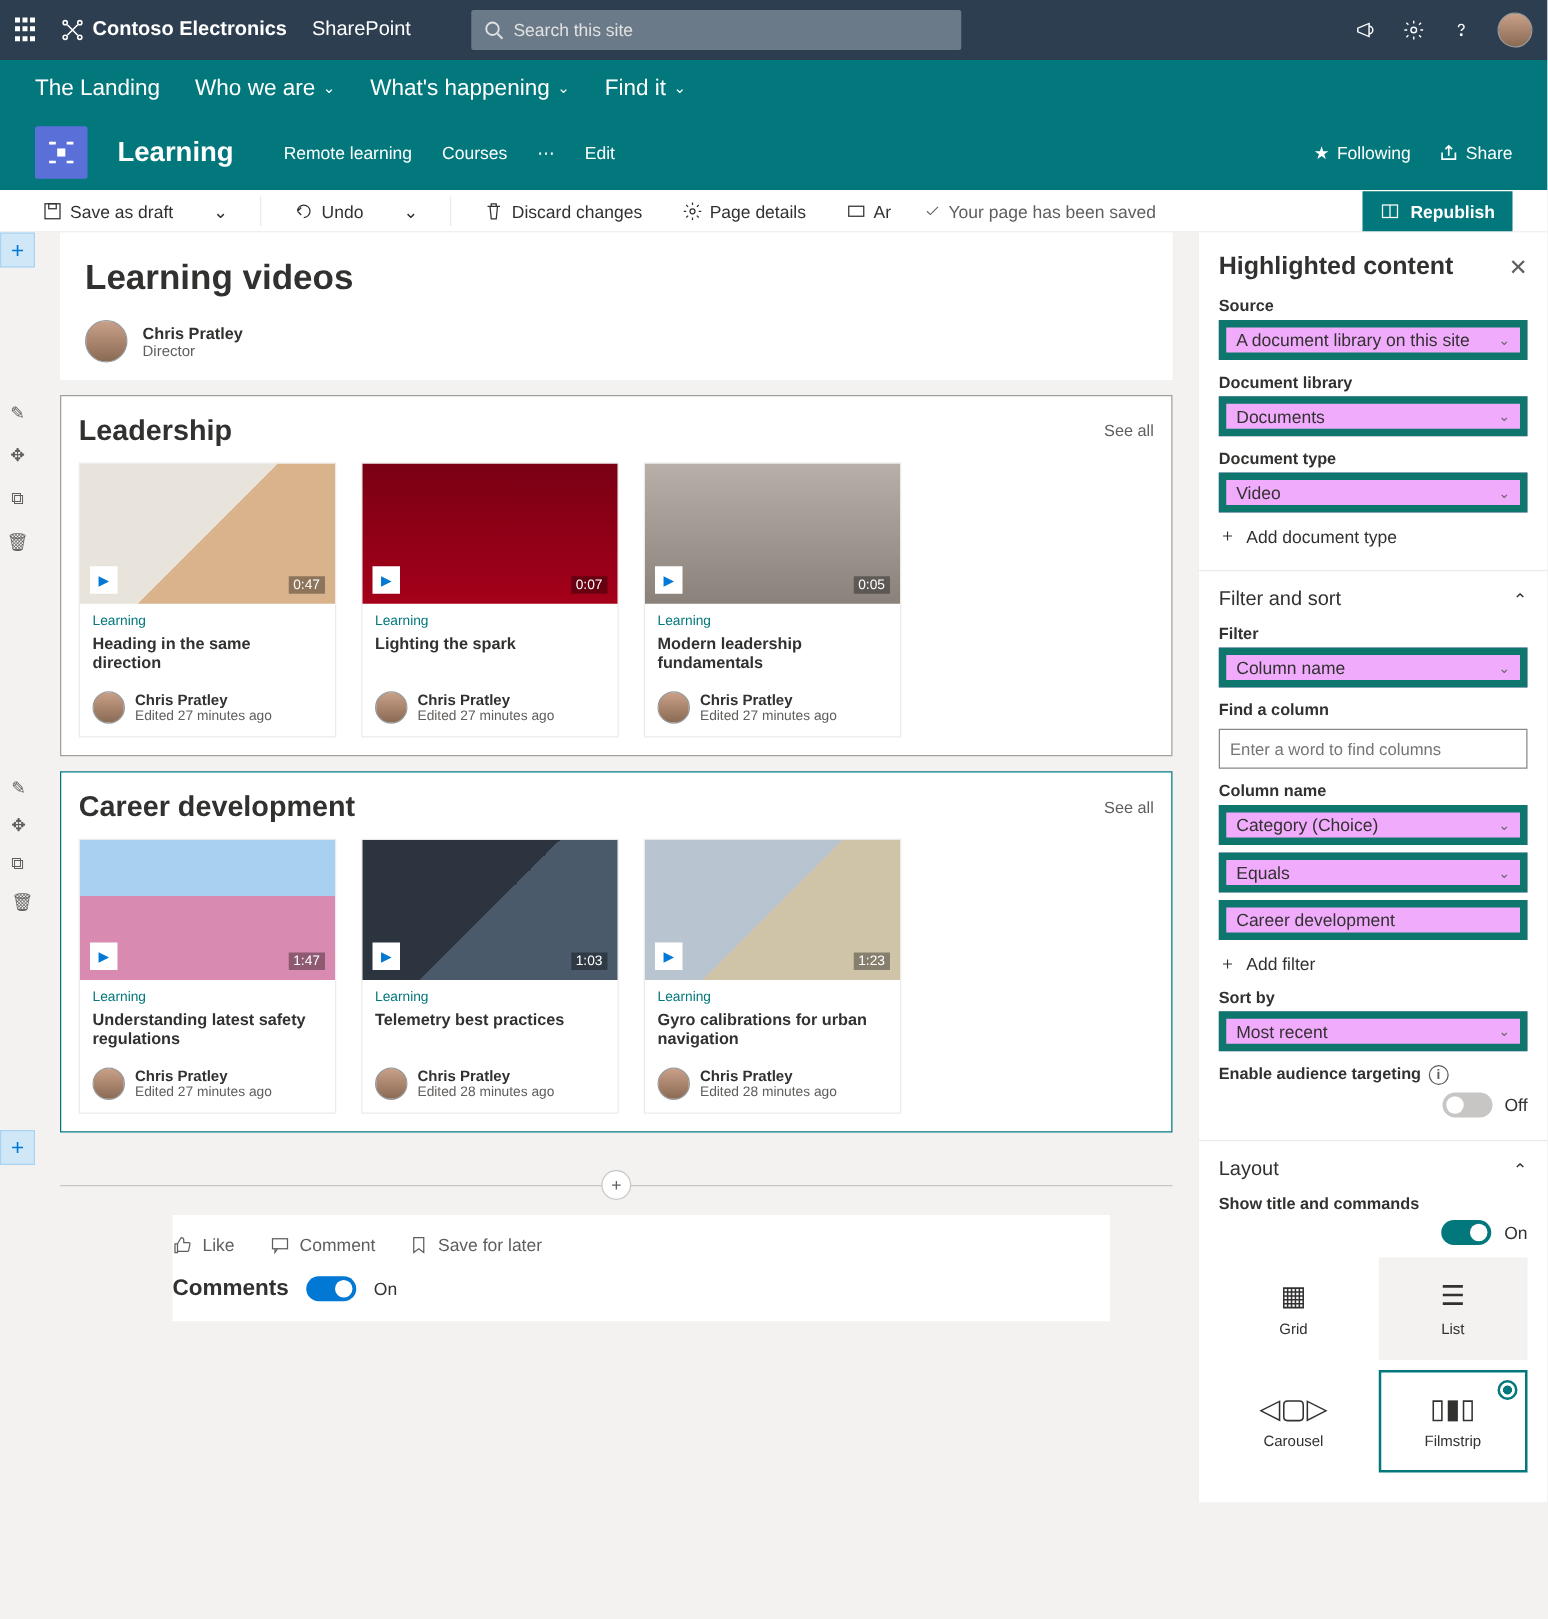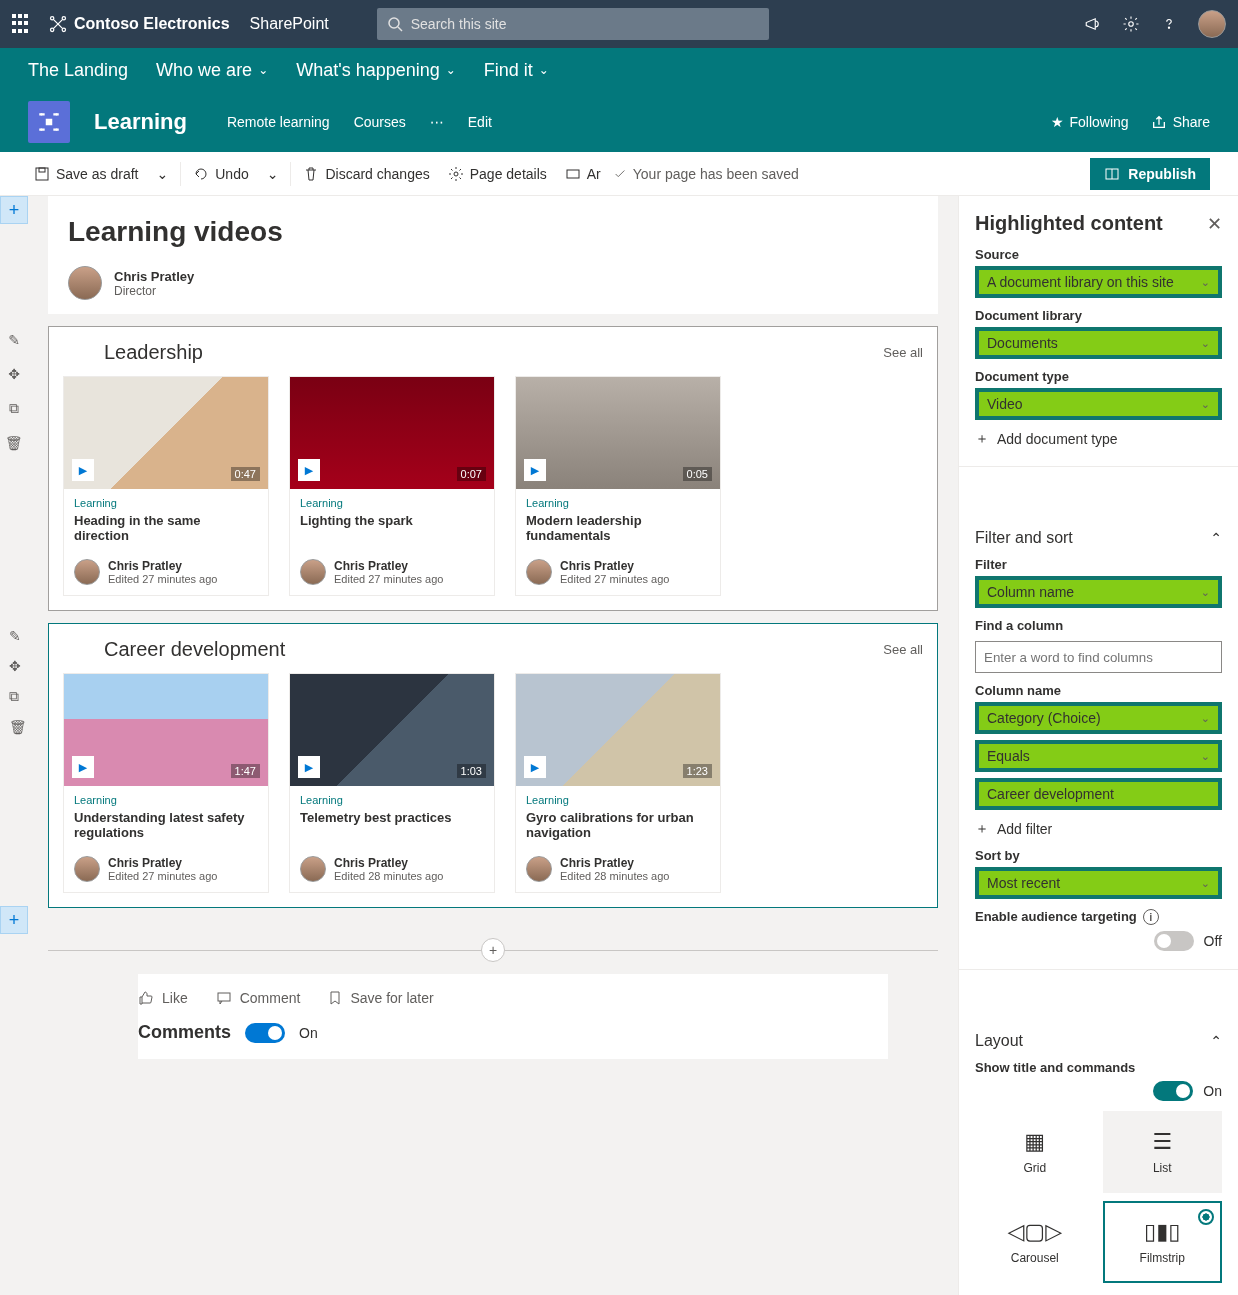--- a/index.html
+++ b/index.html
@@ -18,21 +18,21 @@
 .nav2 { background: #03787c; color: #fff; height: 44px; display: flex; align-items: center; padding: 0 28px; gap: 28px; font-size: 18px; }
 .nav2 .item { display: flex; align-items: center; gap: 6px; cursor: pointer; }
 .chev::after { content: "⌄"; font-size: 12px; }
 .hubbar { background: #03787c; color: #fff; height: 60px; display: flex; align-items: center; padding: 0 28px; gap: 24px; }
 .hub-icon { width: 42px; height: 42px; background: #5b6fd8; display: flex; align-items: center; justify-content: center; border-radius: 2px; }
 .hub-title { font-size: 22px; font-weight: 600; }
 .hub-links { display: flex; gap: 24px; margin-left: 16px; }
 .hub-links span { cursor: pointer; }
 .hub-actions { margin-left: auto; display: flex; gap: 22px; align-items: center; }
 .hub-actions span { display: flex; align-items: center; gap: 6px; cursor: pointer; }
-.cmdbar { background: #fff; height: 44px; border-bottom: 1px solid #edebe9; display: flex; align-items: center; padding: 0 28px; gap: 6px; font-size: 14px; }
+.cmdbar { background: #fff; height: 34px; border-bottom: 1px solid #edebe9; display: flex; align-items: center; padding: 0 28px; gap: 20px; font-size: 14px; }
 .cmd { display: flex; align-items: center; gap: 6px; cursor: pointer; padding: 4px 6px;}
 .cmd svg { flex-shrink:0; }
 .vsep { width: 1px; height: 24px; background: #edebe9; }
 .saved { display:flex; align-items:center; gap:6px; }
 .republish { margin-left: auto; background: #03787c; color: #fff; padding: 8px 14px; font-weight: 600; display: flex; align-items: center; gap: 8px; cursor: pointer; }
 .main-area { display: flex; }
 .left-rail { width: 28px; padding-top: 100px; display: flex; flex-direction: column; align-items: center; gap: 18px; color: #605e5c; }
 .left-rail div { cursor: pointer; }
 .add-btn-rail { width:28px; height:28px; background:#d0e7f8; color:#0078d4; display:flex; align-items:center; justify-content:center; font-size:18px; border:1px solid #a9d3f2;}
 .canvas { flex: 1; padding: 0 0 20px 0; }
@@ -40,21 +40,21 @@
 .page-title { font-size: 28px; font-weight: 600; padding: 0 20px; }
 .author-row { display: flex; align-items: center; gap: 12px; padding: 18px 20px 4px; }
 .author-row .avatar { width: 34px; height: 34px; }
 .author-meta .name { font-weight: 600; font-size: 13px;}
 .author-meta .role { font-size: 12px; color: #605e5c; }
 .section { border: 1px solid #a19f9d; margin: 12px 20px; padding: 14px; background: #fff; position: relative; }
 .section.active { border: 1px solid #03787c; }
 .section-tools { position:absolute; left:-40px; top:4px; display:flex; flex-direction:column; gap:14px; color:#605e5c;}
 .section-tools div { cursor:pointer; }
 .sec-head { display: flex; justify-content: space-between; align-items: center; margin-bottom: 12px; }
-.sec-title { font-size: 20px; font-weight: 400; margin-left: 41px; }
+.sec-title { font-size: 23px; font-weight: 700; }
 .see-all { color: #605e5c; font-size: 13px; cursor: pointer; }
 .cards { display: flex; gap: 20px; }
 .card { width: 206px; border: 1px solid #edebe9; background: #fff; }
 .thumb { width: 100%; height: 112px; position: relative; background: #999; }
 .thumb .play { position: absolute; left: 8px; bottom: 8px; width: 22px; height: 22px; background: #fff; display: flex; align-items: center; justify-content: center; color: #0078d4; font-size: 11px; }
 .thumb .dur { position: absolute; right: 8px; bottom: 8px; background: rgba(0,0,0,.35); color: #fff; font-size: 11px; padding: 1px 4px; }
 .card-body { padding: 8px 10px 10px; }
 .cat { color: #03787c; font-size: 11px; }
 .ctitle { font-size: 13px; font-weight: 600; margin-top: 4px; min-height: 32px; }
 .cuser { display: flex; gap: 8px; align-items: center; margin-top: 14px; }
@@ -77,25 +77,25 @@
 .comment-input .avatar { width: 30px; height: 30px; }
 .cinput { flex: 1; background: #f3f2f1; border: none; padding: 10px 12px; font-size: 13px; }
 .post-btn { background: #f3f2f1; color: #a19f9d; padding: 10px 18px; }
 
 
 .panel { width: 280px; background: #fff; border-left: 1px solid #edebe9; padding: 16px 16px 24px; }
 .panel-head { display: flex; justify-content: space-between; align-items: center; margin-bottom: 12px; }
 .panel-title { font-size: 20px; font-weight: 600; }
 .close-x { font-size: 18px; color: #605e5c; cursor: pointer; }
 .field-lbl { font-size: 13px; font-weight: 600; margin: 10px 0 4px; }
-.select { border: 4px solid #0f766e; height: 32px; display: flex; align-items: center; justify-content: space-between; padding: 0 8px; background: #84cc16; cursor: pointer; }
+.select { border: 6px solid #0f766e; height: 32px; display: flex; align-items: center; justify-content: space-between; padding: 0 8px; background: #f0abfc; cursor: pointer; }
 .select .ch { color: #605e5c; font-size: 11px; }
 .add-row { display: flex; align-items: center; gap: 8px; margin-top: 10px; cursor: pointer; color: #323130; }
 .panel-sec { border-top: 1px solid #edebe9; margin: 18px -16px 0; padding: 14px 16px 0; }
-.sec-h { display: flex; justify-content: space-between; align-items: center; cursor: pointer; margin-top: 48px; }
+.sec-h { display: flex; justify-content: space-between; align-items: center; cursor: pointer; }
 .sec-h .t { font-size: 16px; }
 .hint { font-size: 12px; color: #323130; margin-top: 6px; font-weight: 600; }
 .txt-input { border: 1px solid #8a8886; height: 32px; width: 100%; padding: 0 8px; margin-top: 4px; }
 .tog-row { display:flex; align-items:center; gap:10px; margin-top:6px;justify-content:flex-end;}
 .layout-grid { display: grid; grid-template-columns: 1fr 1fr; gap: 8px; margin-top: 10px; }
 .lay-opt { border: 1px solid transparent; background: #f3f2f1; height: 82px; display: flex; flex-direction: column; align-items: center; justify-content: center; gap: 6px; font-size: 12px; cursor: pointer; position:relative;}
 .lay-opt.plain { background:#fff;}
 .lay-opt.sel { border: 2px solid #03787c; background:#fff; }
 .lay-opt.sel::after { content:""; position:absolute; top:6px; right:6px; width:12px; height:12px; border:2px solid #03787c; border-radius:50%; background:radial-gradient(#03787c 40%, #fff 45%);}
 .lay-ico { font-size: 22px; color:#323130;}

